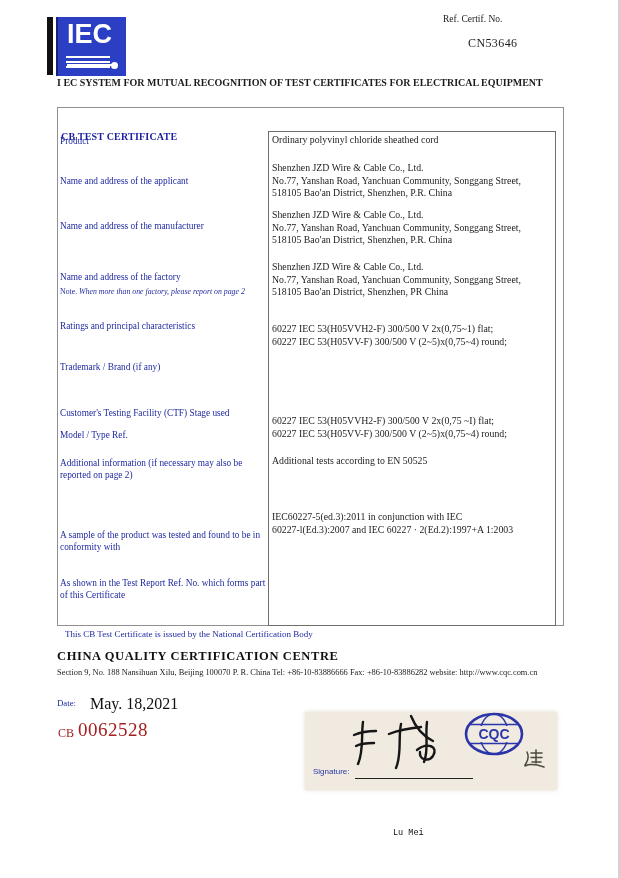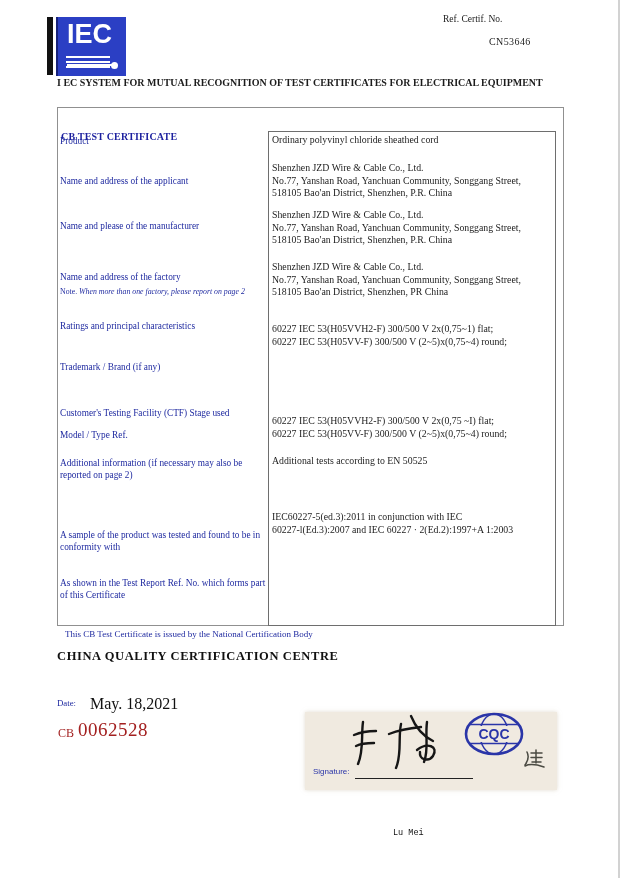--- a/index.html
+++ b/index.html
@@ -13,21 +13,21 @@
   
   .iec-bar{left:47px;top:17px;width:6px;height:58px;background:#111;}
   .iec-box{left:56px;top:17px;width:68px;height:59px;background:#2b3fc4;border-left:2px solid #16217a;}
   .iec-text{display:inline-block;margin:4px 0 0 9px;font-family:"Liberation Sans","DejaVu Sans",sans-serif;
             font-weight:bold;font-size:27px;line-height:1;color:#ffffff;border-bottom:2px solid #fff;padding-bottom:16px;}
   .iec-lines{position:absolute;left:8px;bottom:8px;width:52px;}
   .iec-lines .ln{height:2px;background:#ffffff;margin-top:3px;width:44px;}
   .iec-dot{position:absolute;right:0;bottom:-1px;width:7px;height:7px;border-radius:50%;background:#ffffff;}
 
   .ref-label{left:443px;top:14px;font-size:9.5px;}
-  .ref-number{left:468px;top:36px;font-size:10px;letter-spacing:.4px;margin-left:21px;}
+  .ref-number{left:468px;top:36px;font-size:12px;letter-spacing:.4px;}
 
   .scheme{left:57px;top:77px;width:512px;font-weight:bold;font-size:10px;line-height:12px;}
 
   
   .tbl-outer{left:57px;top:107px;width:505px;height:517px;border:1px solid #909090;}
   .val-box{left:268px;top:131px;width:286px;height:493px;border:1px solid #6e6e6e;}
   .cb-title{left:61px;top:110px;font-size:10px;font-weight:bold;color:#1b1f9e;letter-spacing:.2px;margin-top:21px;}
 
   .lbl{font-size:9.3px;color:#1f2aa0;line-height:11.5px;}
   .notel{font-size:7.8px;color:#1f2aa0;}
@@ -75,21 +75,21 @@
   <div class="abs scheme">
     <div>I EC SYSTEM FOR MUTUAL RECOGNITION OF TEST CERTIFICATES FOR ELECTRICAL EQUIPMENT</div>
   </div>
 
   <div class="abs tbl-outer"></div>
   <div class="abs val-box"></div>
   <div class="abs cb-title">CB TEST CERTIFICATE</div>
 
   <div class="abs lbl" style="left:60px;top:136px">Product</div>
   <div class="abs lbl" style="left:60px;top:176px">Name and address of the applicant</div>
-  <div class="abs lbl" style="left:60px;top:221px">Name and please of the manufacturer</div>
+  <div class="abs lbl" style="left:60px;top:221px">Name and address of the manufacturer</div>
   <div class="abs lbl" style="left:60px;top:272px">Name and address of the factory</div>
   <div class="abs notel" style="left:60px;top:287px">
     <span>Note.</span>
     <span class="it">When more than one factory, please report on page 2</span>
   </div>
   <div class="abs lbl" style="left:60px;top:321px">Ratings and principal characteristics</div>
   <div class="abs lbl" style="left:60px;top:362px">Trademark / Brand (if any)</div>
   <div class="abs lbl" style="left:60px;top:408px">Customer's Testing Facility (CTF) Stage used</div>
   <div class="abs lbl" style="left:60px;top:430px">Model / Type Ref.</div>
   <div class="abs lbl" style="left:60px;top:458px;width:205px">Additional information (if necessary may also be reported on page 2)</div>
@@ -125,20 +125,21 @@
   <div class="abs val" style="left:272px;top:455px">
       <div>Additional tests according to EN 50525</div>
     </div>
   <div class="abs val" style="left:272px;top:511px">
       <div>IEC60227-5(ed.3):2011 in conjunction with IEC</div>
       <div>60227-l(Ed.3):2007 and IEC 60227 · 2(Ed.2):1997+A 1:2003</div>
     </div>
 
   <div class="abs issued">This CB Test Certificate is issued by the National Certification Body</div>
   <div class="abs ncb-name">CHINA QUALITY CERTIFICATION CENTRE</div>
+  <div class="abs ncb-addr">Section 9, No. 188 Nansihuan Xilu, Beijing 100070 P. R. China Tel: +86-10-83886666 Fax: +86-10-83886282 website: http://www.cqc.com.cn</div>
   <div class="abs date-lbl">Date:</div>
   <div class="abs date-val">May. 18,2021</div>
   <div class="abs cb-prefix">CB</div>
   <div class="abs cb-number">0062528</div>
 
   <div class="abs sig-area">
     <svg class="sig-script" width="128" height="62" viewBox="0 0 128 62">
       <g fill="none" stroke="#161616" stroke-width="2.4" stroke-linecap="round">
         <path d="M16,12 C14,26 17,40 11,54"></path>
         <path d="M7,25 C14,22 22,21 29,21"></path>

